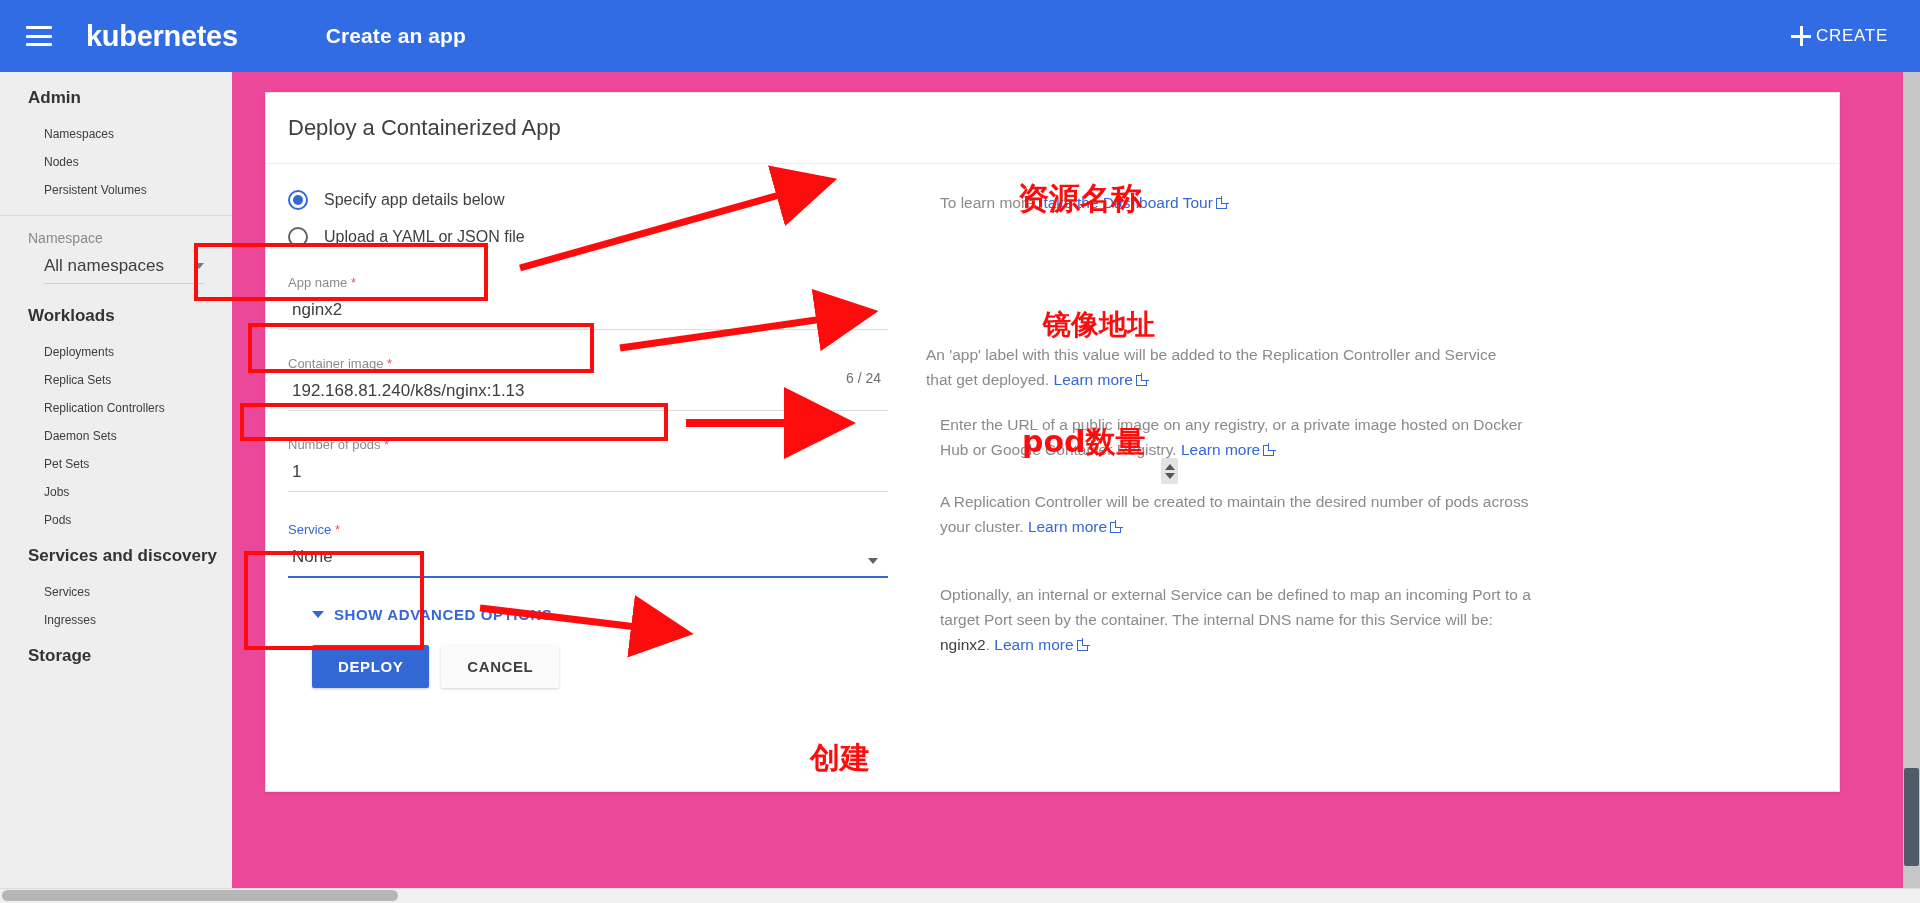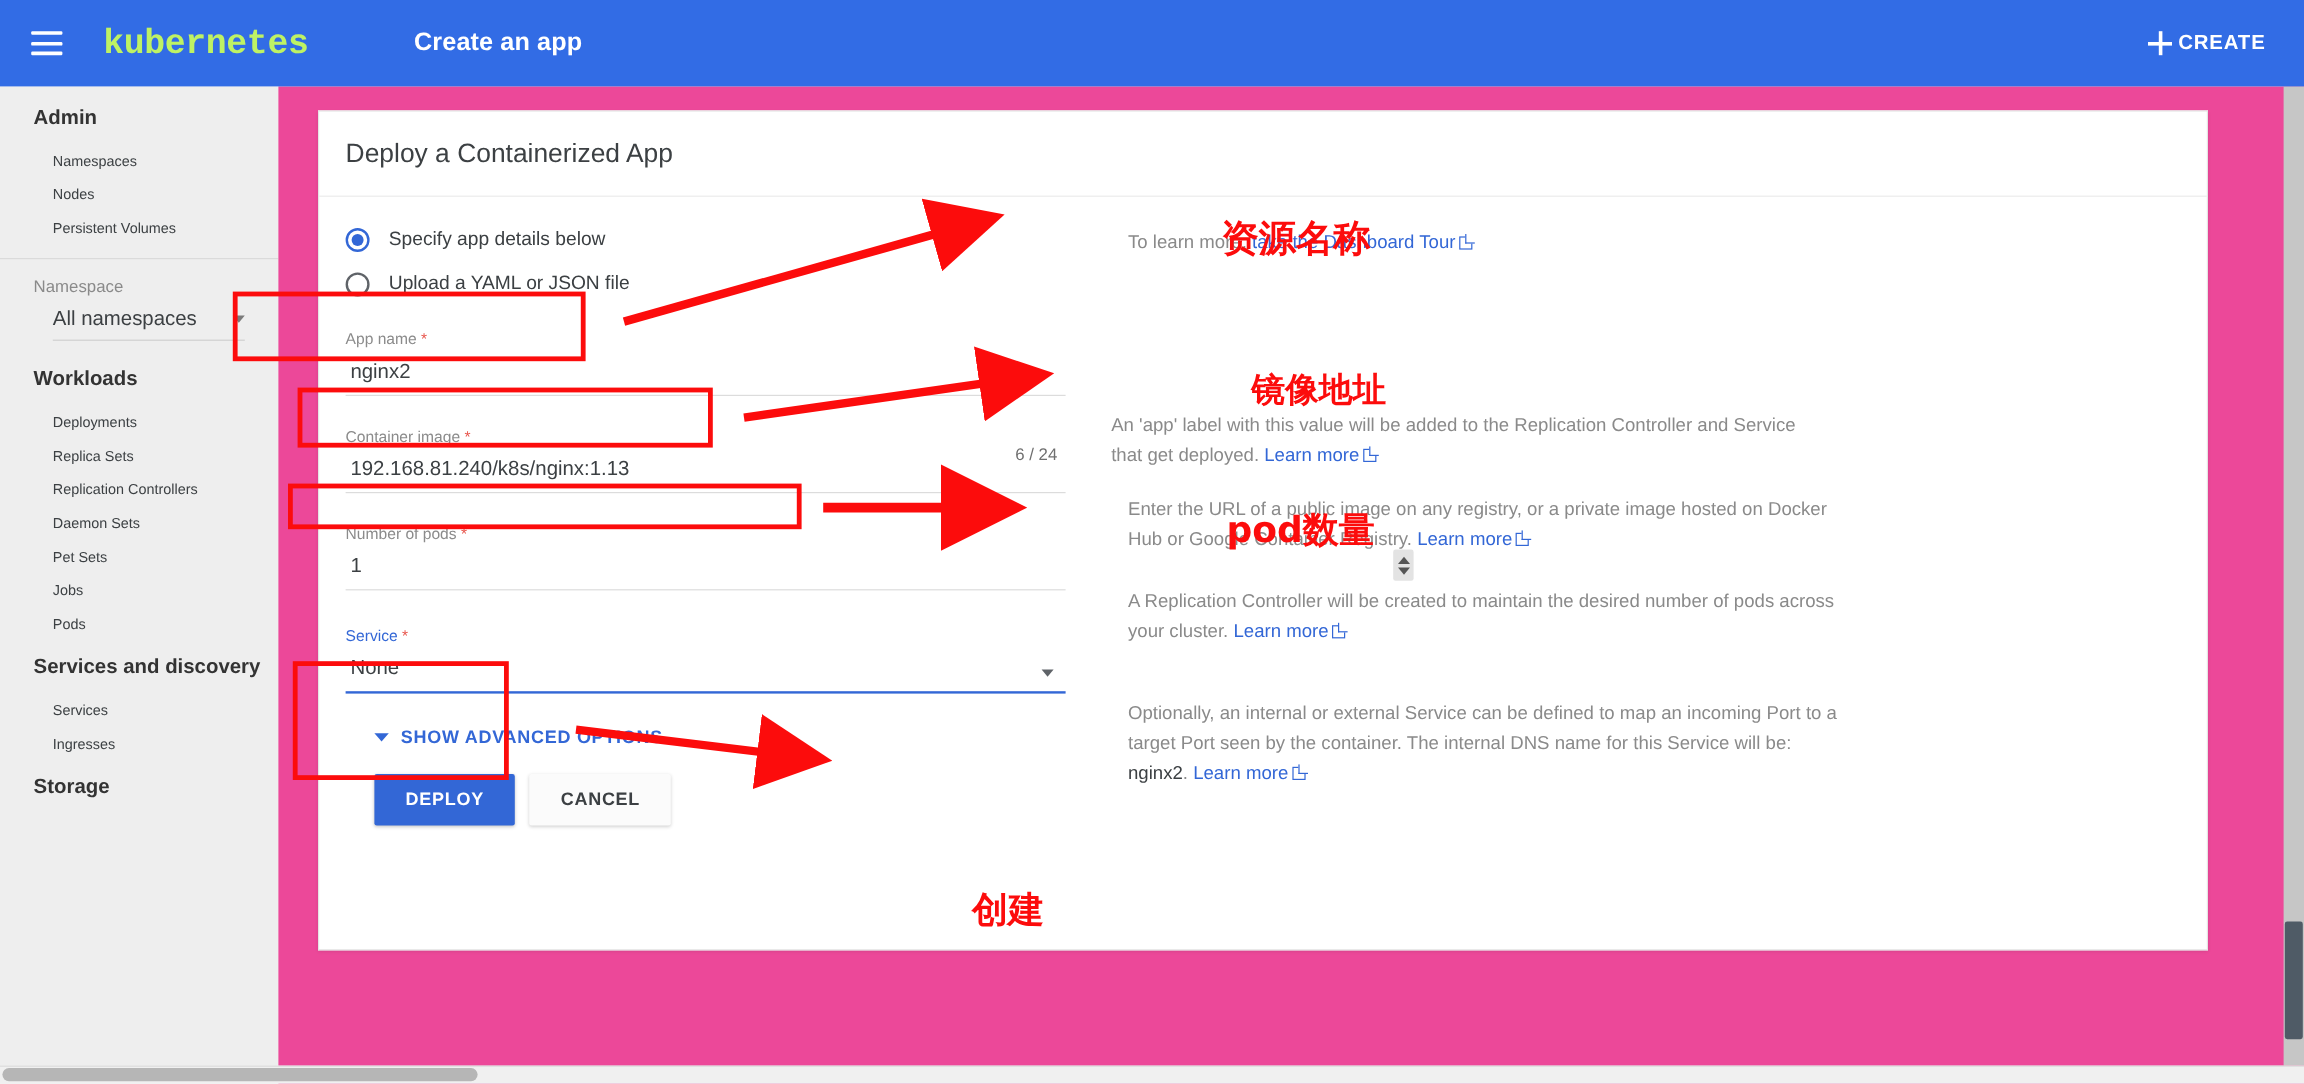--- a/index.html
+++ b/index.html
@@ -18,31 +18,31 @@
     display: flex; align-items: center;
     z-index: 20;
   }
   .hamburger {
     width: 26px; height: 20px; margin-left: 26px; margin-right: 34px;
     display: flex; flex-direction: column; justify-content: space-between;
     cursor: pointer;
   }
   .hamburger i { display: block; height: 3px; background: #fff; border-radius: 1px; }
   .brand {
-    color: #bef264; font-size: 29px; font-weight: bold; letter-spacing: -0.3px;
-    font-family: Liberation Mono, monospace;
+    color: #ffffff; font-size: 29px; font-weight: bold; letter-spacing: -0.3px;
+    font-family: Liberation Sans, sans-serif;
   }
   .page-action {
     color: #fff; font-size: 21px; font-weight: bold; margin-left: 88px;
     letter-spacing: 0.1px;
   }
   .create-btn {
     position: absolute; right: 22px; top: 50%; transform: translateY(-50%);
     display: flex; align-items: center; gap: 5px;
-    color: #fff; font-size: 17px; font-weight: bold; letter-spacing: 0.7px;
+    color: #fff; font-size: 17px; font-weight: normal; letter-spacing: 0.7px;
     cursor: pointer; padding: 8px 10px;
   }
   .plus-icon {
     position: relative; width: 20px; height: 20px; display: inline-block;
   }
   .plus-icon::before, .plus-icon::after {
     content: ""; position: absolute; background: #fff;
   }
   .plus-icon::before { left: 0; top: 8.5px; width: 20px; height: 3px; }
   .plus-icon::after  { top: 0; left: 8.5px; height: 20px; width: 3px; }

